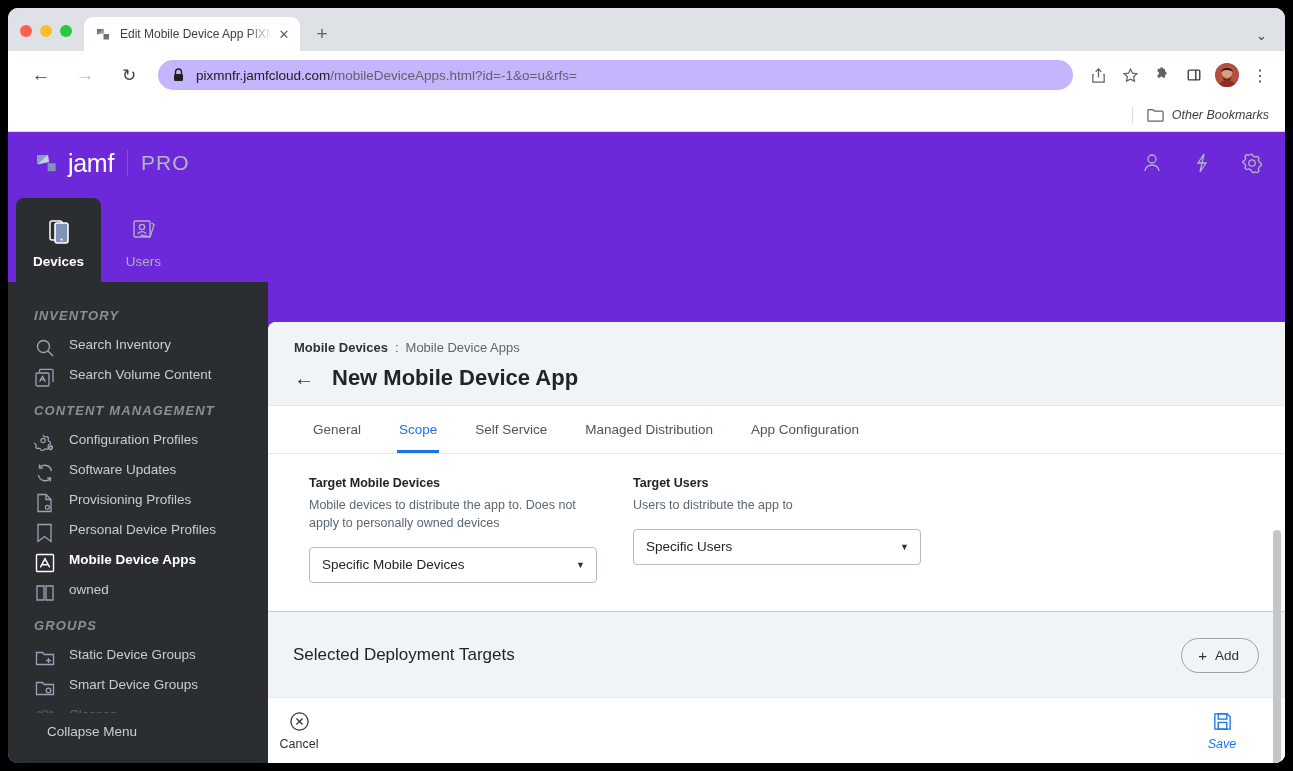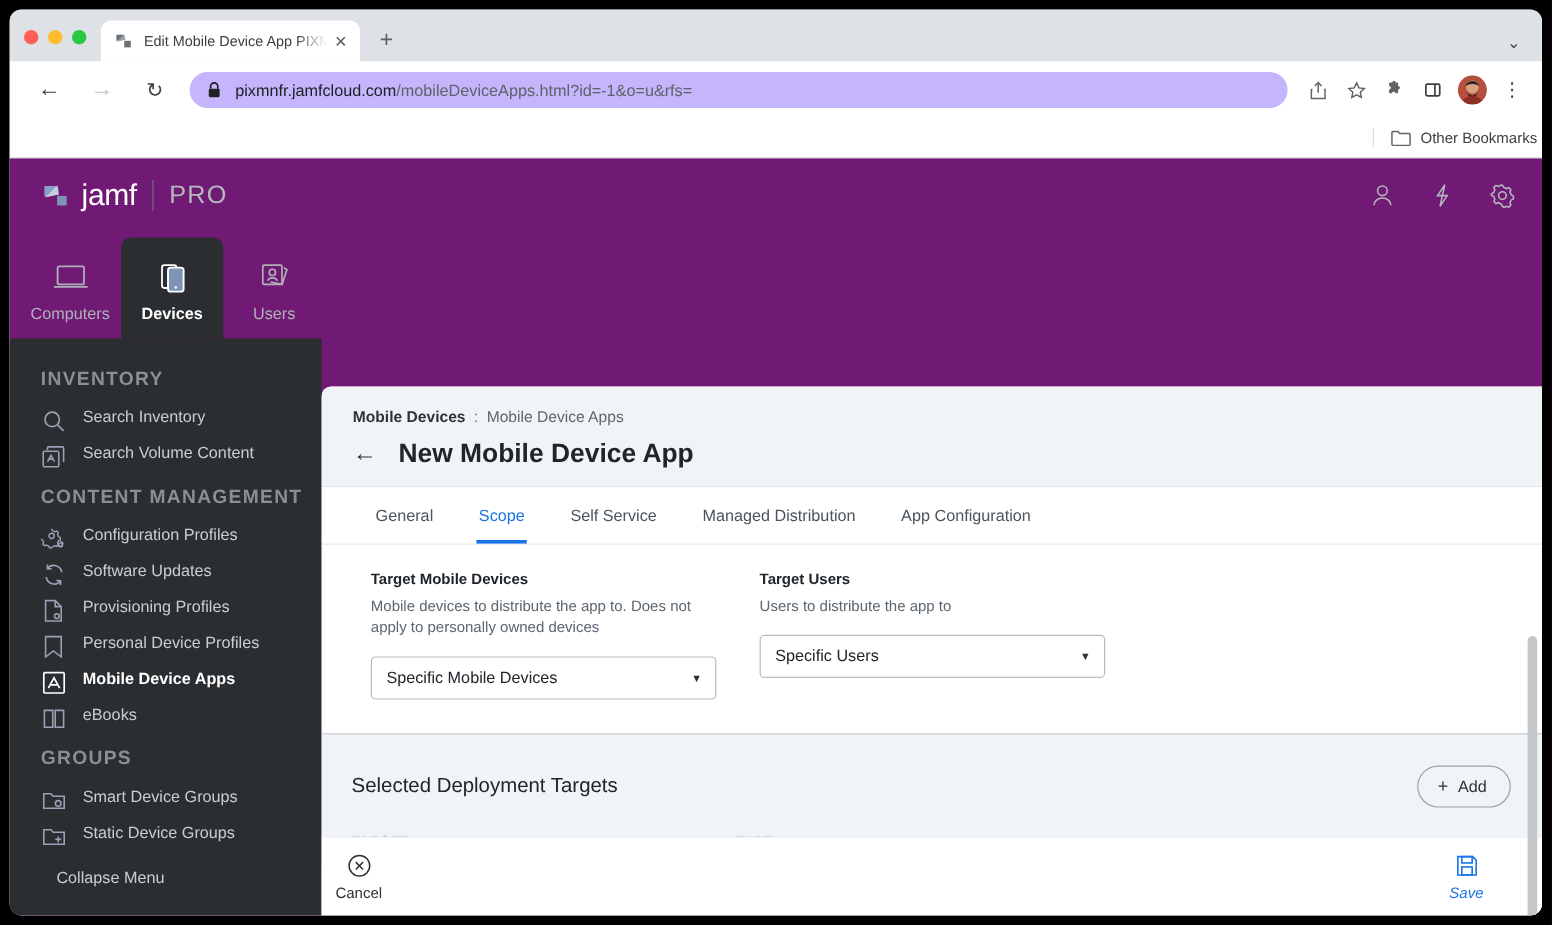--- a/index.html
+++ b/index.html
@@ -89,31 +89,31 @@
   #avatar-icon {
     width: 24px; height: 24px; border-radius: 50%;
     background: #c06552; overflow: hidden; position: relative; margin: 0 4px;
   }
   #menu-dots { font-size: 16px; color: #3c4043; letter-spacing: 0; }
 
   
   #bookmarks-bar {
     height: 33px; background: #fff;
     display: flex; align-items: center; justify-content: flex-end;
-    padding-right: 4px; border-bottom: 1px solid #dadce0;
+    padding-right: 16px; border-bottom: 1px solid #dadce0; font-style: italic;
   }
   #bm-divider { width: 1px; height: 16px; background: #dadce0; margin-right: 14px; }
   #other-bookmarks {
     display: flex; align-items: center; gap: 8px;
     font-size: 12.5px; color: #3c4043;
   }
 
   
   #app {
-    position: relative; height: 631px; background: #701a75;
+    position: relative; height: 631px; background: #6d28d9;
     overflow: hidden;
   }
 
   
   #jamf-header {
     height: 62px; display: flex; align-items: center;
     padding: 0 22px 0 28px; justify-content: space-between;
   }
   #jamf-logo { display: flex; align-items: center; gap: 10px; }
   #logo-mark { width: 22px; height: 22px; flex: 0 0 22px; }
@@ -136,22 +136,22 @@
   .topnav-label { font-size: 13.5px; color: #aeb2b6; }
   .topnav-item.active .topnav-label { color: #fff; font-weight: 700; }
   .topnav-icon { width: 34px; height: 30px; }
 
   
   #sidebar {
     position: absolute; left: 0; top: 150px; width: 260px; bottom: 0;
     background: #2b2e31; padding-top: 14px; overflow: hidden;
   }
   .side-section {
-    font-size: 16px; color: #8b8f93; letter-spacing: 1.1px;
-    font-weight: 700; padding: 12px 0 8px 26px;
+    font-size: 13px; color: #8b8f93; letter-spacing: 1.1px;
+    font-weight: 700; padding: 12px 0 8px 26px; font-style: italic;
   }
   .side-item {
     display: flex; align-items: flex-start; gap: 13px;
     padding: 6px 0 6px 26px; height: 30px;
   }
   .side-item .si-icon {
     width: 22px; height: 22px; flex: 0 0 22px; color: #9ba0b5;
   }
   .side-item .si-label { font-size: 13.5px; color: #c9ccd0; }
   .side-item.selected .si-label { color: #fff; font-weight: 700; }
@@ -367,27 +367,20 @@
         <div class="hdr-icon">
           <svg viewBox="0 0 22 22" fill="none" stroke="#b4b8bc" stroke-width="1.3">
             <circle cx="11" cy="11" r="3.2"></circle>
             <path d="M11 2.2 l1.2 2 a7 7 0 0 1 2 .9 l2.2-.7 1.6 1.6 -.7 2.2 a7 7 0 0 1 .9 2 l2 1.2 v2.2 l-2 1.2 a7 7 0 0 1-.9 2 l.7 2.2 -1.6 1.6 -2.2-.7 a7 7 0 0 1-2 .9 L11 19.8 l-1.2-2 a7 7 0 0 1-2-.9 l-2.2 .7 -1.6-1.6 .7-2.2 a7 7 0 0 1-.9-2 l-2-1.2 V9.6 l2-1.2 a7 7 0 0 1 .9-2 L3.9 4.2 5.5 2.6 7.7 3.3 a7 7 0 0 1 2-.9 Z"></path>
           </svg>
         </div>
       </div>
     </div>
 
     <div id="top-nav">
-      <div class="topnav-item">
-        <svg class="topnav-icon" viewBox="0 0 34 30" fill="none" stroke="#aeb2b6" stroke-width="1.5">
-          <rect x="6" y="5" width="22" height="15" rx="1.4"></rect>
-          <path d="M3 22 h28"></path>
-        </svg>
-        <span class="topnav-label">Computers</span>
-      </div>
       <div class="topnav-item active">
         <svg class="topnav-icon" viewBox="0 0 34 30">
           <rect x="8" y="4" width="12" height="19" rx="2" fill="none" stroke="#fff" stroke-width="1.5"></rect>
           <rect x="13" y="6" width="13" height="20" rx="2.2" fill="#7f93b8" stroke="#fff" stroke-width="1.6"></rect>
           <circle cx="19.5" cy="22.6" r="1.1" fill="#fff"></circle>
         </svg>
         <span class="topnav-label">Devices</span>
       </div>
       <div class="topnav-item">
         <svg class="topnav-icon" viewBox="0 0 34 30" fill="none" stroke="#aeb2b6" stroke-width="1.4">
@@ -481,43 +474,43 @@
         <span class="si-label">Mobile Device Apps</span>
       </div>
 
       <div class="side-item">
         <span class="si-icon">
           <svg viewBox="0 0 22 22" fill="none" stroke="#9ba0b5" stroke-width="1.3">
             <path d="M3 4 h7 v14 H3 Z"></path>
               <path d="M12 4 h7 v14 h-7 Z"></path>
           </svg>
         </span>
-        <span class="si-label">eBooks</span>
+        <span class="si-label">owned</span>
       </div>
 
       <div class="side-section">GROUPS</div>
+
+      <div class="side-item">
+        <span class="si-icon">
+          <svg viewBox="0 0 22 22" fill="none" stroke="#9ba0b5" stroke-width="1.3">
+            <path d="M2.5 17.5 V5.5 h6 l1.8 2 h9.2 v10 Z"></path>
+            <path d="M14.5 11 v5 M12 13.5 h5"></path>
+          </svg>
+        </span>
+        <span class="si-label">Static Device Groups</span>
+      </div>
 
       <div class="side-item">
         <span class="si-icon">
           <svg viewBox="0 0 22 22" fill="none" stroke="#9ba0b5" stroke-width="1.3">
             <path d="M2.5 17.5 V5.5 h6 l1.8 2 h9.2 v10 Z"></path>
             <circle cx="14.5" cy="13.5" r="2.3"></circle>
           </svg>
         </span>
         <span class="si-label">Smart Device Groups</span>
-      </div>
-
-      <div class="side-item">
-        <span class="si-icon">
-          <svg viewBox="0 0 22 22" fill="none" stroke="#9ba0b5" stroke-width="1.3">
-            <path d="M2.5 17.5 V5.5 h6 l1.8 2 h9.2 v10 Z"></path>
-            <path d="M14.5 11 v5 M12 13.5 h5"></path>
-          </svg>
-        </span>
-        <span class="si-label">Static Device Groups</span>
       </div>
 
       <div class="side-item" id="side-classes">
         <span class="si-icon">
           <svg viewBox="0 0 22 22" fill="none" stroke="#9ba0b5" stroke-width="1.3">
             <circle cx="5" cy="7" r="2.3"></circle>
               <circle cx="11" cy="6" r="2.6"></circle>
               <circle cx="17" cy="7" r="2.3"></circle>
             <path d="M1.5 15 a3.6 3.2 0 0 1 7 0 M7.5 15.5 a3.8 3.4 0 0 1 7 0 M13.5 15 a3.6 3.2 0 0 1 7 0"></path>
           </svg>

